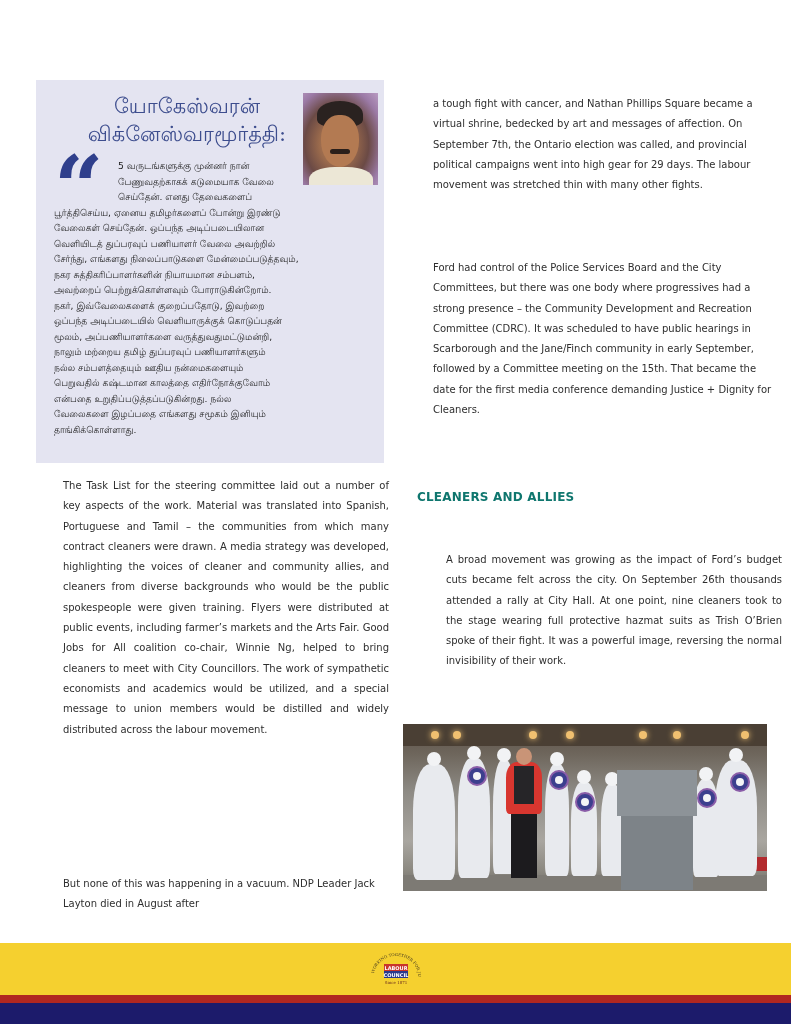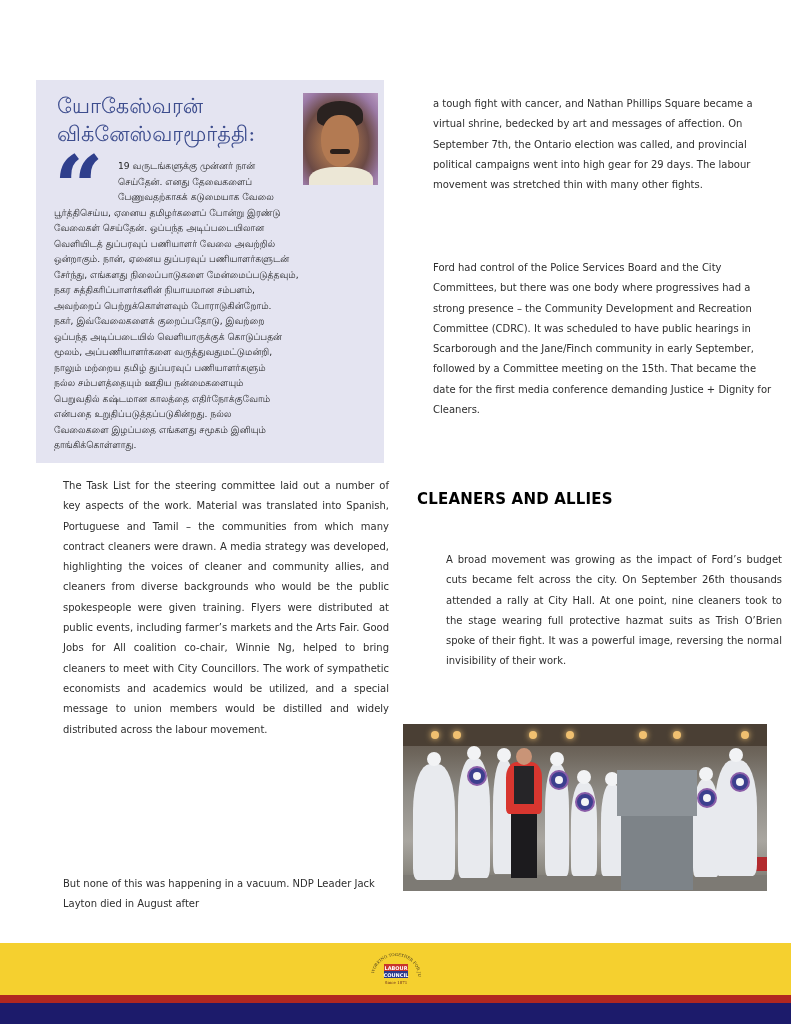--- a/index.html
+++ b/index.html
@@ -14,21 +14,21 @@
   
   .tamil-box {
     position: absolute; left: 36px; top: 80px; width: 348px; height: 383px;
     background: #e4e4f1;
     box-sizing: border-box;
   }
   .tamil-title {
     position: absolute; left: 21px; top: 12px; width: 260px;
     font-family: "DejaVu Serif", serif;
     font-size: 21px; line-height: 28px; color: #3d4d8e;
-    margin: 0; font-weight: normal;
+    margin: 0; font-weight: normal; text-align: center;
   }
   .portrait {
     position: absolute; left: 267px; top: 13px; width: 75px; height: 92px;
     background: radial-gradient(ellipse at 45% 55%, #c08862 0%, #9a6a4c 30%, #6b4a45 55%, #9b7aa6 80%, #b99bc2 100%);
     overflow: hidden;
   }
   .portrait .hair { position:absolute; left:14px; top:8px; width:46px; height:26px; background:#2a2220; border-radius:50% 50% 30% 30%; }
   .portrait .face { position:absolute; left:18px; top:22px; width:38px; height:52px; background:#b37a52; border-radius:45% 45% 50% 50%; }
   .portrait .mustache { position:absolute; left:27px; top:56px; width:20px; height:5px; background:#2a1f1b; border-radius:3px; }
   .portrait .shirt { position:absolute; left:6px; top:74px; width:64px; height:30px; background:#ece7d6; border-radius:40% 40% 0 0; }
@@ -55,21 +55,21 @@
   .justify { text-align: justify; }
   .left-col-p1 { left: 47px; top: 460px; width: 326px; }
   .left-col-p2 { left: 47px; top: 858px; width: 326px; }
   .right-col-p1 { left: 417px; top: 78px; width: 340px; }
   .right-col-p2 { left: 417px; top: 242px; width: 340px; }
   .right-col-p3 { left: 430px; top: 534px; width: 336px; }
 
   .section-heading {
     position: absolute; left: 417px; top: 490px;
     font-family: "DejaVu Sans", sans-serif; font-weight: bold;
-    font-size: 15px; color: #000000; margin: 0; letter-spacing: 0.2px;
+    font-size: 12px; color: #0f766e; margin: 0; letter-spacing: 0.2px;
   }
 
   
   .rally-photo {
     position: absolute; left: 403px; top: 724px; width: 364px; height: 167px;
     background: linear-gradient(180deg, #5c5148 0%, #6e665c 18%, #8d8a84 40%, #a9a6a0 70%, #8b8880 88%, #6d6a64 100%);
     overflow: hidden;
   }
   .rally-photo .lights { position:absolute; left:0; top:0; right:0; height:22px; background: #4a3f34; }
   .rally-photo .light { position:absolute; top:7px; width:8px; height:8px; border-radius:50%; background:#f0c070; box-shadow:0 0 6px #f6c877; }
@@ -107,28 +107,27 @@
     </h2>
     <div class="portrait">
       <div class="hair"></div>
       <div class="face"></div>
       <div class="mustache"></div>
       <div class="shirt"></div>
     </div>
     <div class="quote-mark">“</div>
     <div class="tamil-text">
       <span class="indent-block">
-        <span class="tamil-line">19 வருடங்களுக்கு முன்னர் நான்</span>
+        <span class="tamil-line">5 வருடங்களுக்கு முன்னர் நான்</span>
+        <span class="tamil-line">பேணுவதற்காகக் கடுமையாக வேலை</span>
         <span class="tamil-line">செய்தேன். எனது  தேவைகளைப்</span>
-        <span class="tamil-line">பேணுவதற்காகக் கடுமையாக வேலை</span>
       </span>
       <span class="tamil-line">பூர்த்திசெய்ய, ஏனைய தமிழர்களைப் போன்று இரண்டு</span>
       <span class="tamil-line">வேலைகள் செய்தேன். ஒப்பந்த அடிப்படையிலான</span>
       <span class="tamil-line">வெளியிடத் துப்பரவுப் பணியாளர் வேலை அவற்றில்</span>
-      <span class="tamil-line">ஒன்றாகும். நான், ஏனைய துப்பரவுப் பணியாளர்களுடன்</span>
       <span class="tamil-line">சேர்ந்து, எங்களது நிலைப்பாடுகளை மேன்மைப்படுத்தவும்,</span>
       <span class="tamil-line">நகர சுத்திகரிப்பாளர்களின் நியாயமான சம்பளம்,</span>
       <span class="tamil-line">அவற்றைப் பெற்றுக்கொள்ளவும் போராடுகின்றோம்.</span>
       <span class="tamil-line">நகர், இவ்வேலைகளைக் குறைப்பதோடு, இவற்றை</span>
       <span class="tamil-line">ஒப்பந்த அடிப்படையில் வெளியாருக்குக் கொடுப்பதன்</span>
       <span class="tamil-line">மூலம், அப்பணியாளர்களை வருத்துவதுமட்டுமன்றி,</span>
       <span class="tamil-line">நாலும் மற்றைய தமிழ் துப்பரவுப் பணியாளர்களும்</span>
       <span class="tamil-line">நல்ல சம்பளத்தையும் ஊதிய நன்மைகளையும்</span>
       <span class="tamil-line">பெறுவதில் கஷ்டமான காலத்தை எதிர்நோக்குவோம்</span>
       <span class="tamil-line">என்பதை உறுதிப்படுத்தப்படுகின்றது.  நல்ல</span>

